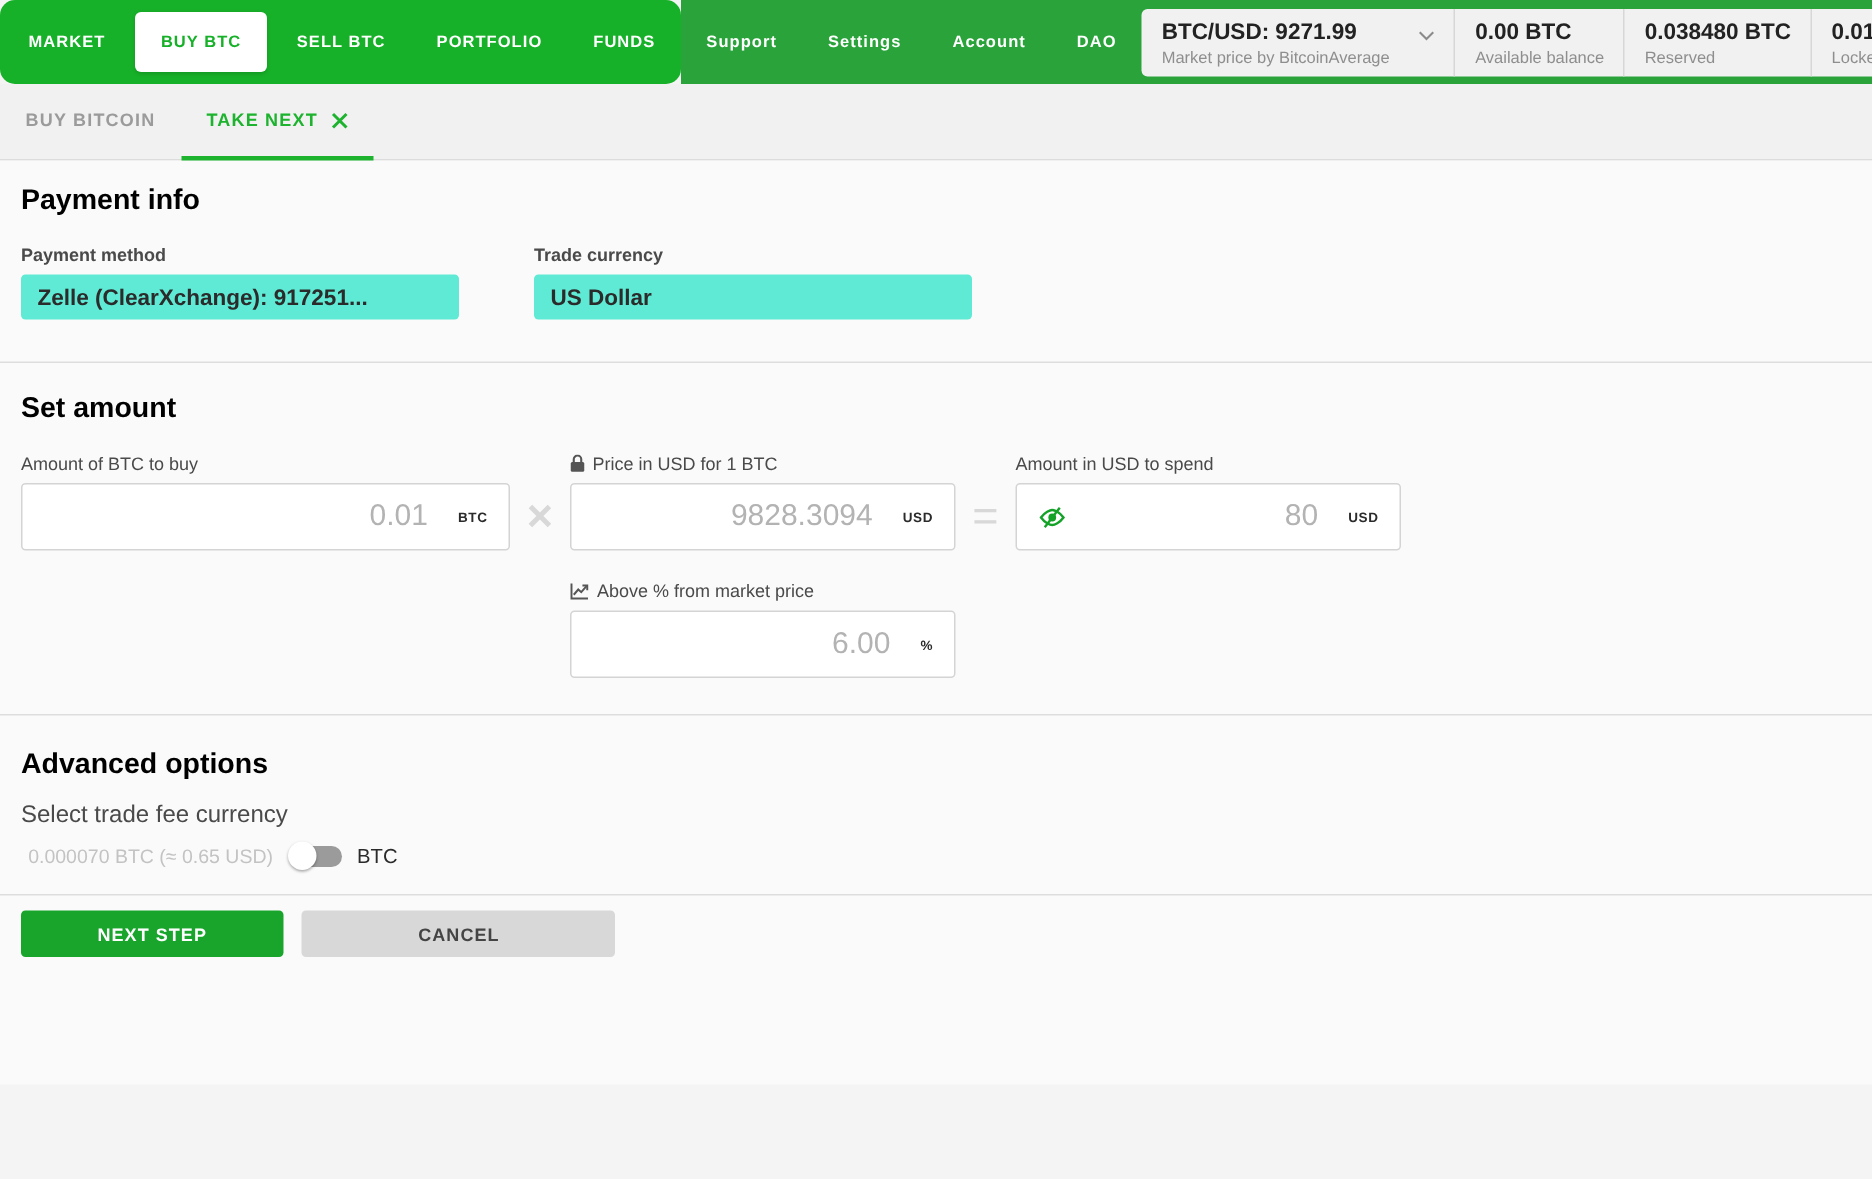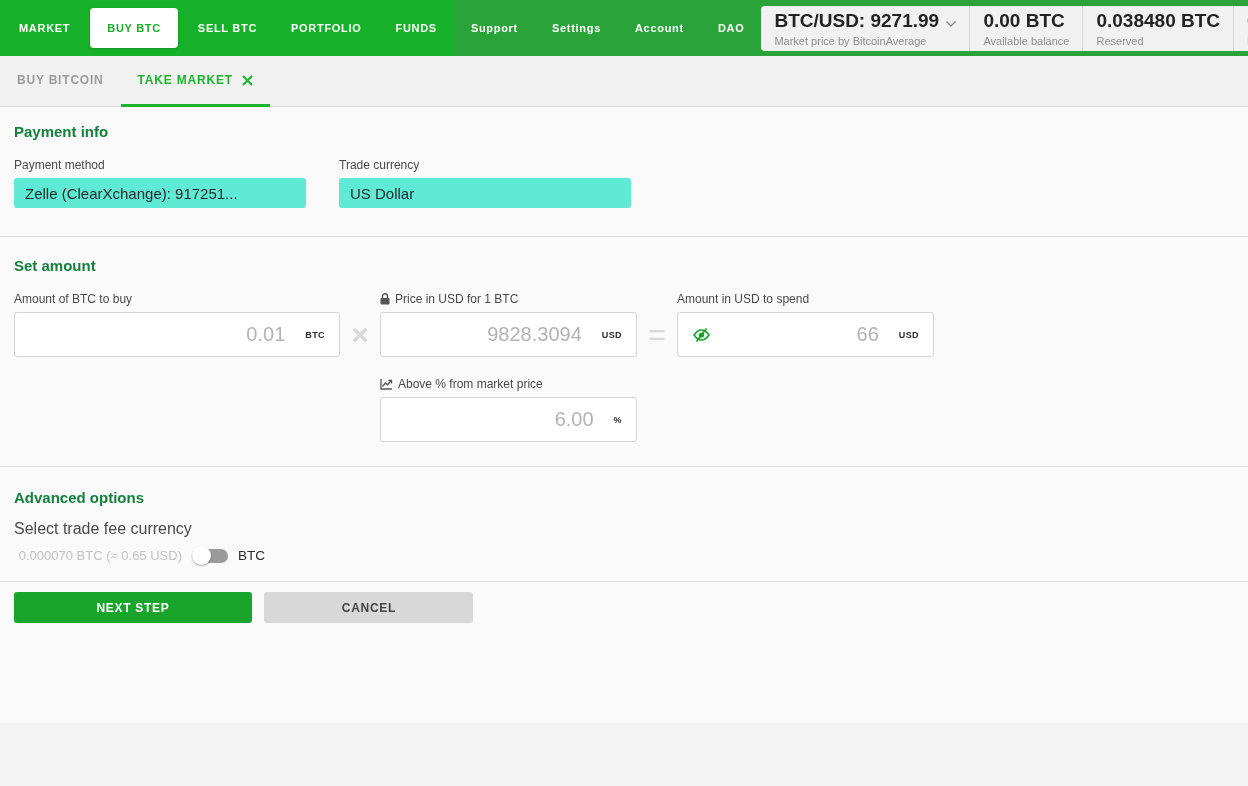--- a/index.html
+++ b/index.html
@@ -7,64 +7,64 @@
   body {
     width:1248px; height:786px;
     background:#f4f4f4;
     font-family:"Liberation Sans", sans-serif;
     overflow:hidden;
   }
   .app { width:1248px; }
 
   
   .nav { height:56px; display:flex; align-items:stretch; }
-  .nav-left { background:#17b129; display:flex; align-items:center; padding-left:2px; }
+  .nav-left { background:#17b129; display:flex; align-items:center; padding-left:2px;border-radius:10px; }
   .nav-right { flex:1; background:#2aa43a; display:flex; align-items:center; position:relative; }
   .nav-item {
     color:#fff; font-size:11px; font-weight:bold; letter-spacing:.7px;
     padding:0 17px; line-height:56px; white-space:nowrap; cursor:pointer;
   }
   .nav-item.active {
     background:#fff; color:#17b129; border-radius:4px;
     line-height:40px; margin:0 3px; padding:0 17px;
     box-shadow:0 1px 3px rgba(0,0,0,.15);
   }
   .market-panel {
     margin-left:auto; margin-right:11px;
     background:#f1f1f1; border-radius:4px; height:45px;
     display:flex; align-items:stretch;
   }
   .mp-cell { padding:6px 13px 5px; display:flex; flex-direction:column; justify-content:center; border-left:1px solid #d7d7d7; }
   .mp-cell.first { border-left:none; width:208px; position:relative; cursor:pointer; }
-  .mp-value { font-size:19px; font-weight:bold; color:#222; white-space:nowrap; }
+  .mp-value { font-size:15px; font-weight:bold; color:#222; white-space:nowrap; }
   .mp-label { font-size:11px; color:#8e8e8e; margin-top:3px; white-space:nowrap; }
   .mp-chevron { position:absolute; right:12px; top:14px; }
 
   
   .tabbar {
     background:#f1f1f1; height:51px; border-bottom:1px solid #dcdcdc;
     display:flex; align-items:stretch; 
   }
   .tab {
     display:flex; align-items:center; gap:9px;
     font-size:12px; font-weight:bold; letter-spacing:.8px;
     color:#9b9b9b; padding:0 17px; cursor:pointer;
     border-bottom:3px solid transparent; margin-bottom:-1px;
   }
   .tab.active { color:#1db32e; border-bottom-color:#1db32e; }
 
   
   .content { background:#fafafa; min-height:616px; }
   .section { padding:16px 14px 28px; border-bottom:1px solid #dddddd; }
   .section.last { border-bottom:none; }
-  .h-section { font-size:15px; font-weight:bold; color:#15803d; margin:0 0 18px; }
+  .h-section { font-size:19px; font-weight:bold; color:#000000; margin:0 0 18px; }
   .field-label { font-size:12px; color:#4a4a4a; margin-bottom:6px; display:flex; align-items:center; gap:5px; }
 
   
-  .pi-row { display:flex; gap:33px; }
+  .pi-row { display:flex; gap:50px;font-weight:bold; }
   .ro-field {
     width:292px; height:30px; background:#5eead4; border-radius:3px;
     font-size:15px; color:#2b2b2b; display:flex; align-items:center; padding:0 11px;
     white-space:nowrap; overflow:hidden;
   }
 
   
   .sa-row { display:flex; align-items:flex-end; }
   .amount-box {
     height:45px; background:#fff; border:1px solid #d4d4d4; border-radius:3px;
@@ -94,21 +94,21 @@
   .toggle.on  .knob { right:-2px; background:#10a226; }
   .fee-label { font-size:13.5px; color:#2b2b2b; }
 
   
   .btn-row { padding:10px 14px 12px; }
   .btn {
     height:31px; border:none; border-radius:3px; cursor:pointer;
     font-family:"Liberation Sans", sans-serif;
     font-size:12px; font-weight:bold; letter-spacing:.7px;
   }
-  .btn-primary { width:238px; background:#19a52c; color:#fff; }
+  .btn-primary { width:175px; background:#19a52c; color:#fff; }
   .btn-secondary { width:209px; background:#d8d8d8; color:#444; margin-left:8px; }
 
   svg { display:block; }
 </style>
 </head>
 <body>
 
 <div class="app">
 
   <div class="nav">
@@ -149,21 +149,21 @@
         </div>
       </div>
     </div>
   </div>
 
   <div class="tabbar">
     <div class="tab">
       <span>BUY BITCOIN</span>
     </div>
     <div class="tab active">
-      <span>TAKE MARKET</span>
+      <span>TAKE NEXT</span>
       <span>
         <svg width="11" height="11" viewBox="0 0 11 11">
             <path d="M1 1 L10 10 M10 1 L1 10" stroke="#1db32e" stroke-width="2" fill="none"></path>
           </svg>
       </span>
     </div>
   </div>
 
   <div class="content">
 
@@ -216,21 +216,21 @@
         <div>
           <div class="field-label">Amount in USD to spend</div>
           <div class="amount-box w2">
             <span class="eye-wrap">
               <svg width="19" height="16" viewBox="0 0 19 16">
                 <path d="M2 8 C4.5 4.5 8 3 9.5 3 C11 3 14.5 4.5 17 8 C14.5 11.5 11 13 9.5 13 C8 13 4.5 11.5 2 8 Z" fill="none" stroke="#14a228" stroke-width="1.6"></path>
                 <circle cx="9.5" cy="8" r="2.6" fill="#14a228"></circle>
                 <path d="M4.5 14.5 L14.5 1.5" stroke="#14a228" stroke-width="1.6"></path>
               </svg>
             </span>
-            <span class="amount-value">66</span>
+            <span class="amount-value">80</span>
             <span class="amount-suffix">USD</span>
           </div>
         </div>
       </div>
 
       <div class="percent-row">
         <div class="field-label">
           <span>
             <svg width="13" height="12" viewBox="0 0 13 12">
                 <path d="M1 1 V11 H12" fill="none" stroke="#555" stroke-width="1.3"></path>

